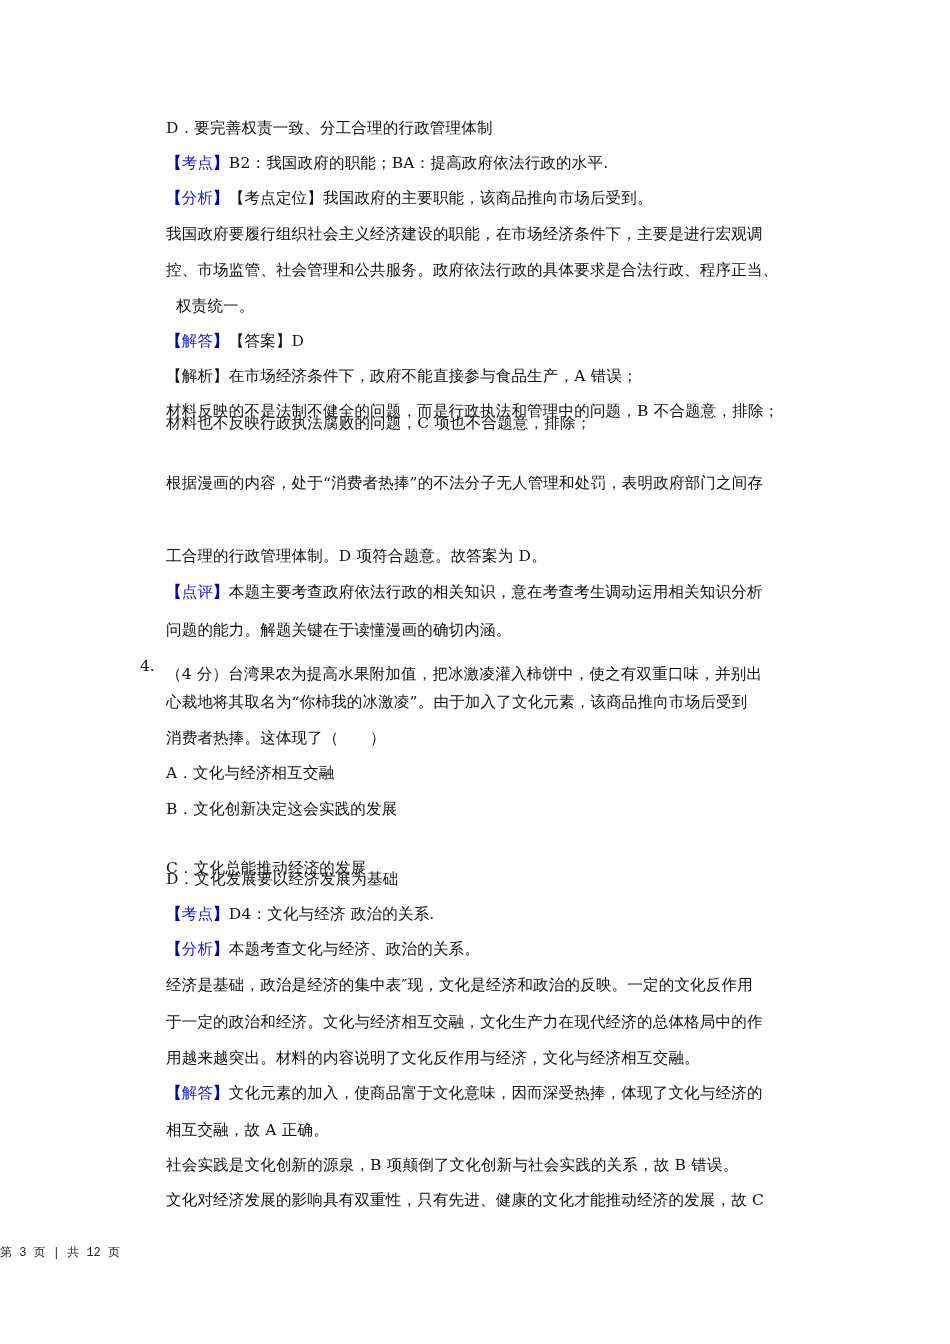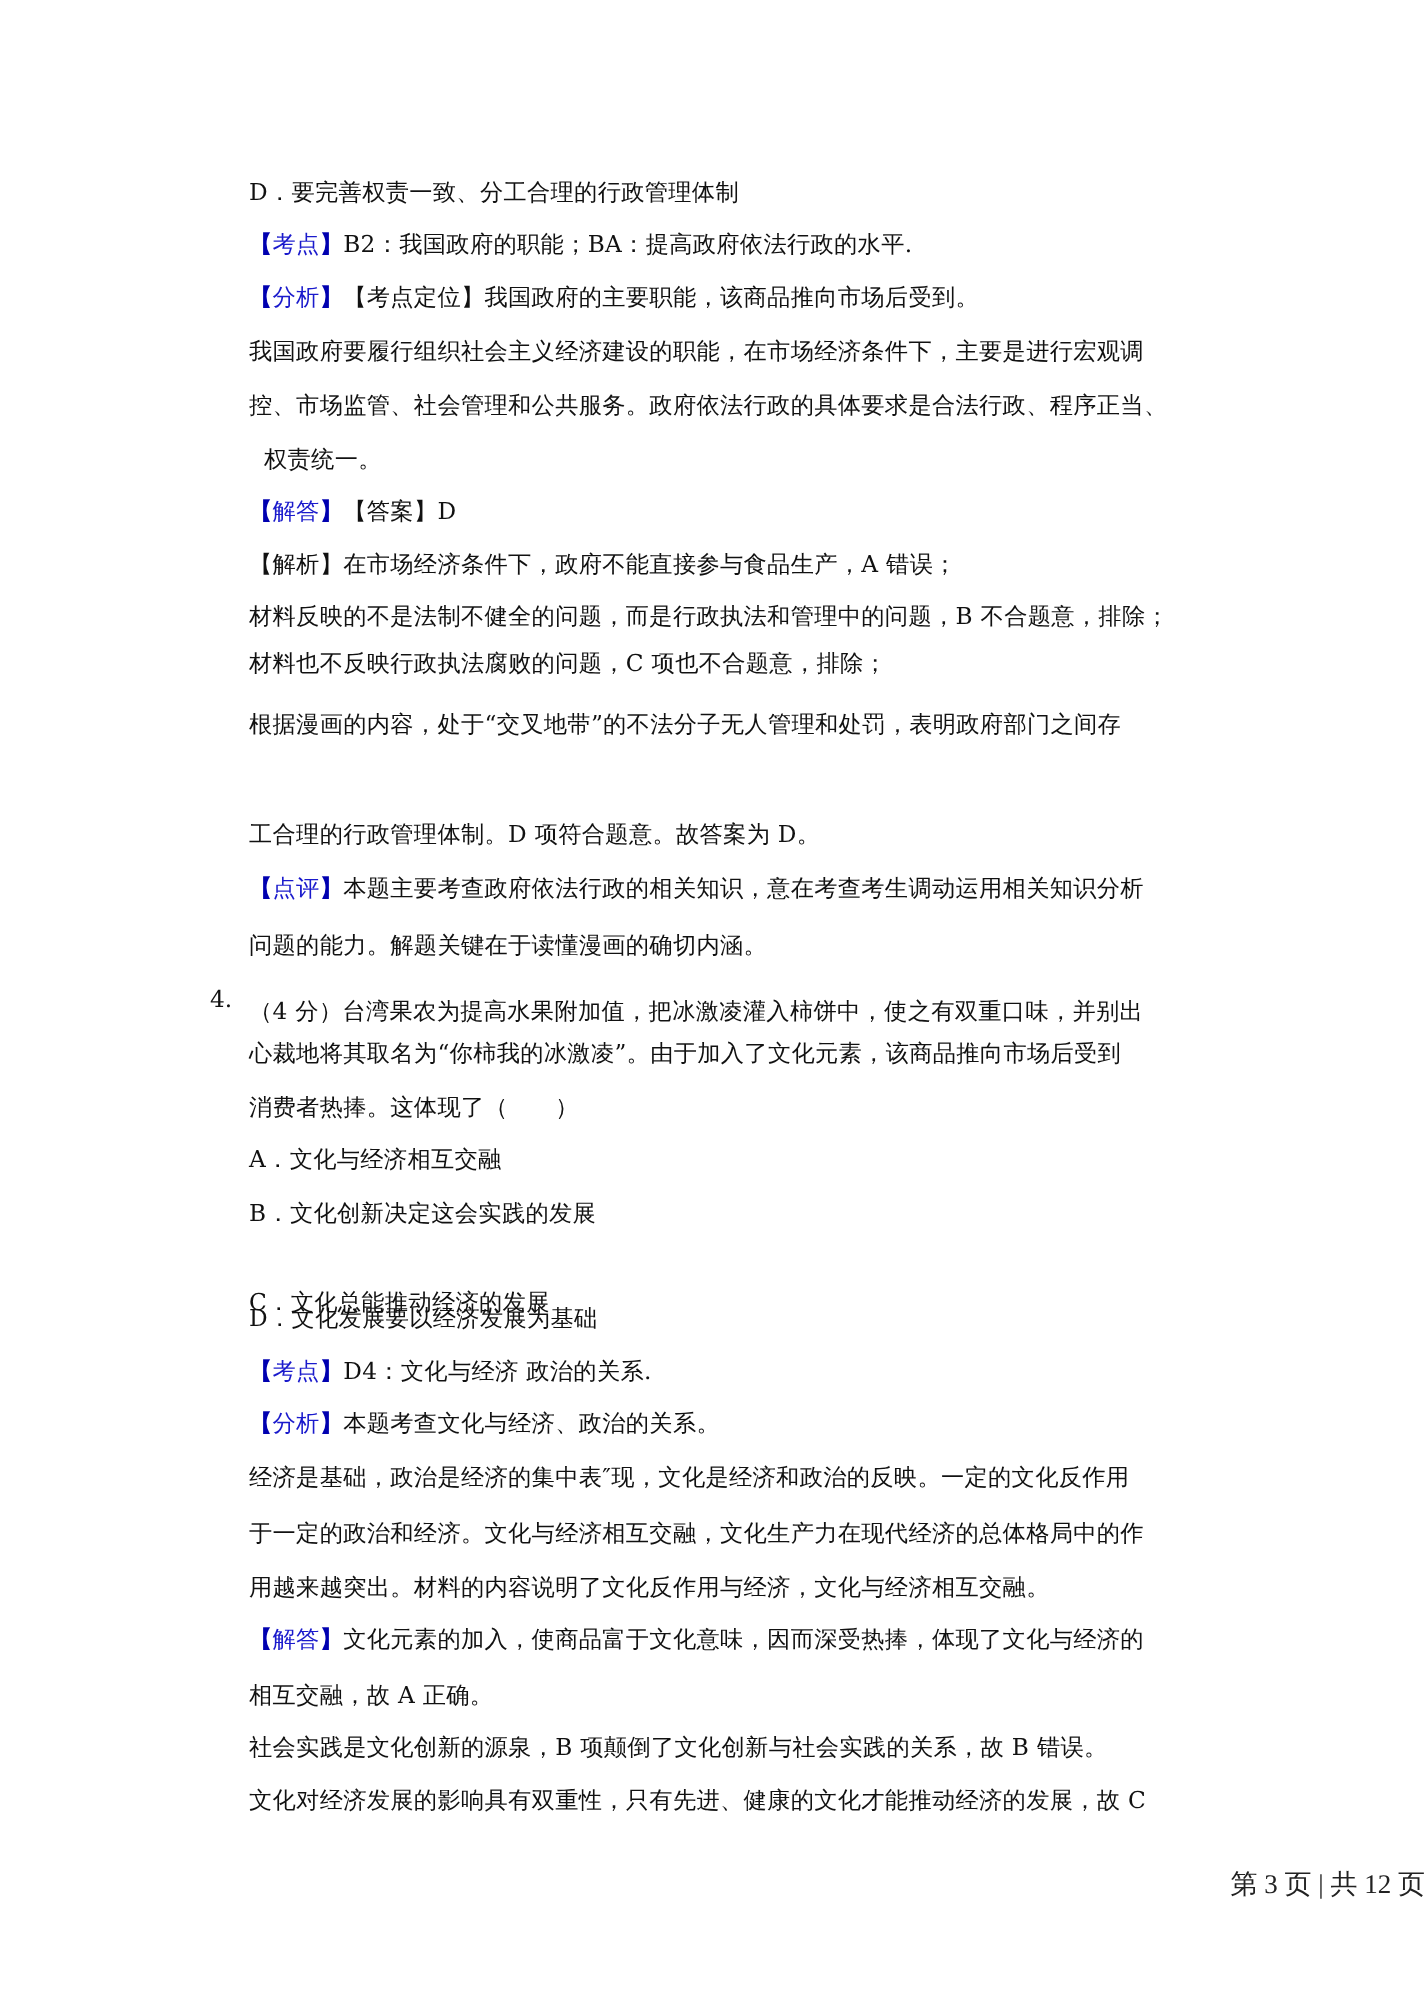--- a/index.html
+++ b/index.html
@@ -40,23 +40,23 @@
       position: absolute;
       left: 140px;
       font-size: 15.5px;
       line-height: 20px;
     }
     .footer {
       position: absolute;
       left: 0;
       width: 950px;
       top: 1244px;
-      text-align: right;
-      font-family: Liberation Serif, serif;
-      font-size: 18px;
+      text-align: left;
+      font-family: Liberation Mono, monospace;
+      font-size: 12px;
       color: #222;
     }
   </style>
 </head>
 <body>
 
 <div class="page">
 
   <div class="line" style="top:118px;">D．要完善权责一致、分工合理的行政管理体制</div>
 
@@ -70,22 +70,22 @@
   <div class="line" style="top:224px;">我国政府要履行组织社会主义经济建设的职能，在市场经济条件下，主要是进行宏观调</div>
   <div class="line" style="top:260px;">控、市场监管、社会管理和公共服务。政府依法行政的具体要求是合法行政、程序正当、</div>
   <div class="line" style="top:296px;margin-left:10px;">权责统一。</div>
 
   <div class="line" style="top:331px;">
     <span class="tag"><span class="br">【</span><span>解答</span><span class="br">】</span></span><span>【答案】D</span>
   </div>
 
   <div class="line" style="top:366px;">【解析】在市场经济条件下，政府不能直接参与食品生产，A 错误；</div>
   <div class="line" style="top:401px;">材料反映的不是法制不健全的问题，而是行政执法和管理中的问题，B 不合题意，排除；</div>
-  <div class="line" style="top:432px;">材料也不反映行政执法腐败的问题，C 项也不合题意，排除；</div>
-  <div class="line" style="top:473px;">根据漫画的内容，处于“交叉地带”的不法分子无人管理和处罚，表明政府部门之间存</div>
+  <div class="line" style="top:413px;">材料也不反映行政执法腐败的问题，C 项也不合题意，排除；</div>
+  <div class="line" style="top:473px;">根据漫画的内容，处于“消费者热捧”的不法分子无人管理和处罚，表明政府部门之间存</div>
   <div class="line" style="top:546px;">工合理的行政管理体制。D 项符合题意。故答案为 D。</div>
 
   <div class="line" style="top:582px;">
     <span class="tag"><span class="br">【</span><span>点评</span><span class="br">】</span></span><span>本题主要考查政府依法行政的相关知识，意在考查考生调动运用相关知识分析</span>
   </div>
   <div class="line" style="top:620px;">问题的能力。解题关键在于读懂漫画的确切内涵。</div>
 
   <div class="qnum" style="top:656px;">4.</div>
   <div class="line" style="top:664px;">（4 分）台湾果农为提高水果附加值，把冰激凌灌入柿饼中，使之有双重口味，并别出</div>
   <div class="line" style="top:692px;">心裁地将其取名为“你柿我的冰激凌”。由于加入了文化元素，该商品推向市场后受到</div>

